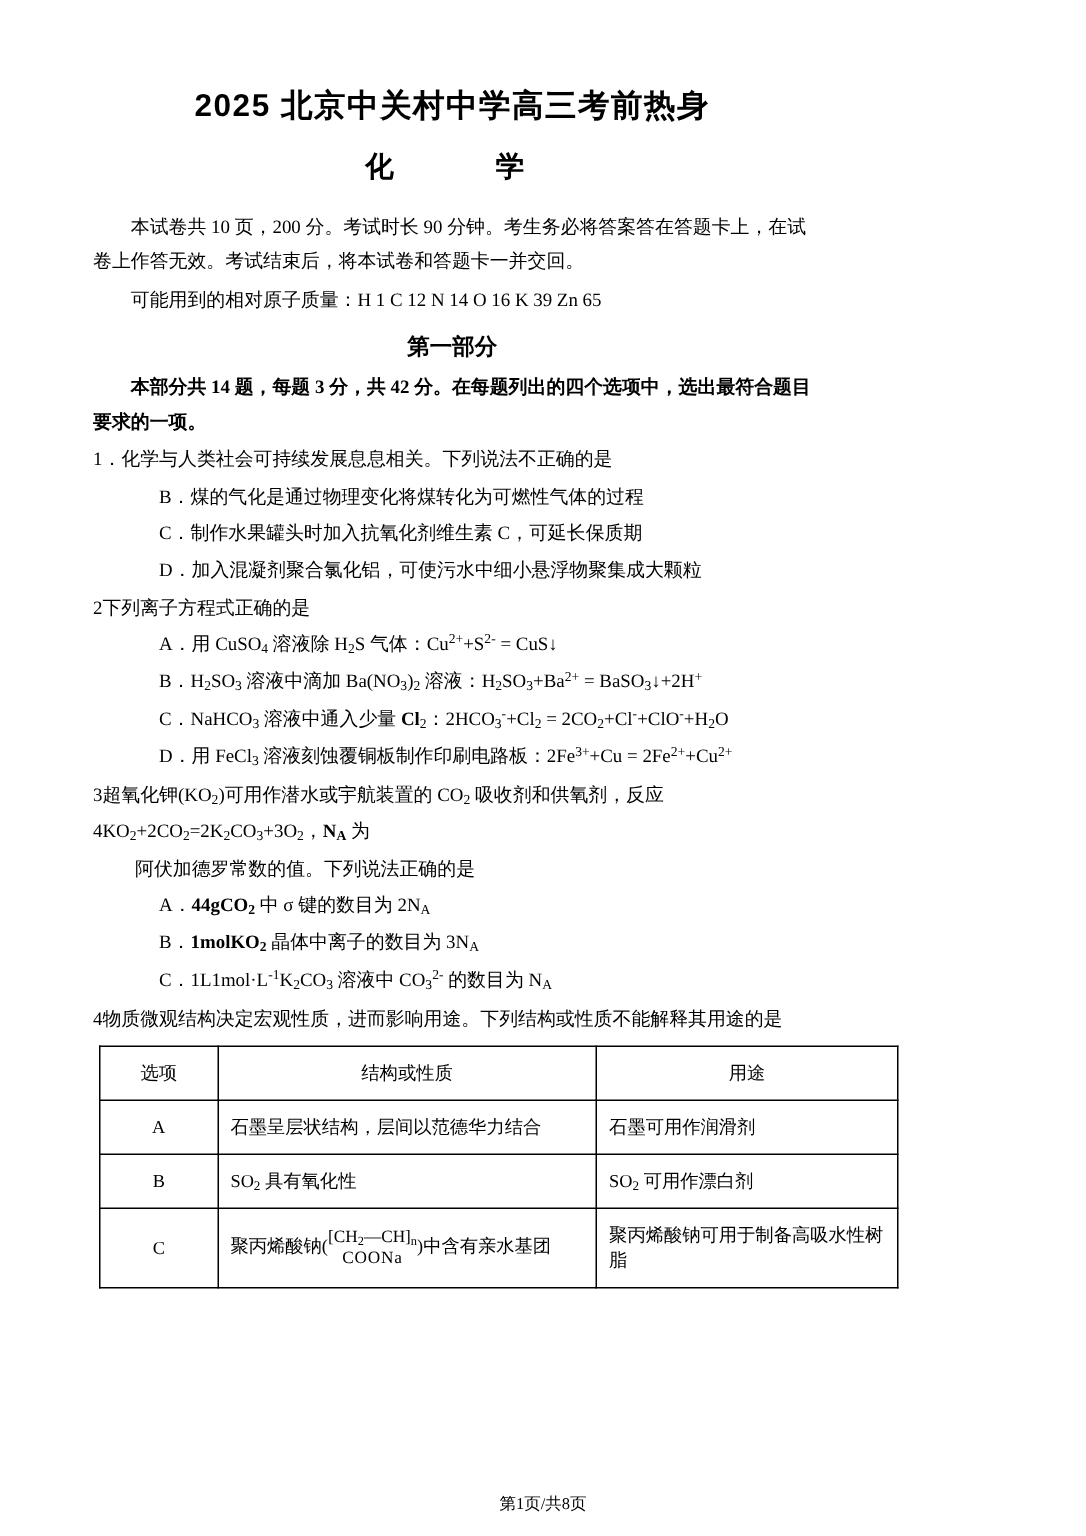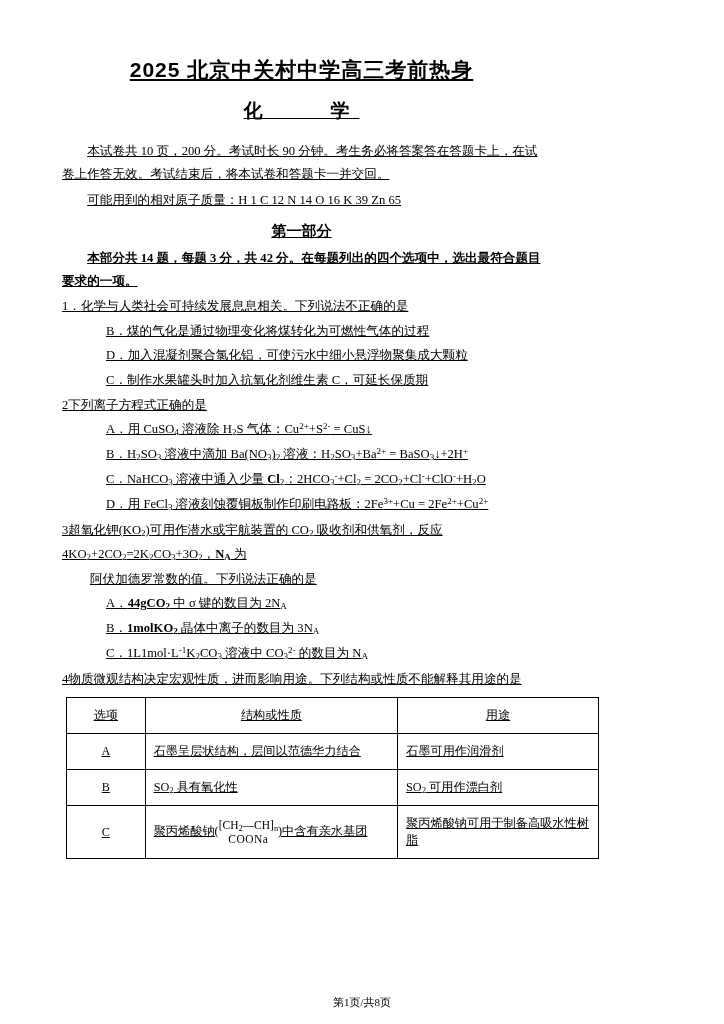--- a/index.html
+++ b/index.html
@@ -14,21 +14,20 @@
     color: #000000;
     position: relative;
     overflow: hidden;
   }
   .page {
     width: 603px;
     height: 1024px;
     box-sizing: border-box;
     padding: 40px 62px 12px 62px;
     position: relative;
-    text-decoration: underline;
   }
   .doc-title {
     text-align: center;
     font-size: 21px;
     font-weight: bold;
     letter-spacing: 1px;
     margin-top: 16px;
     margin-bottom: 14px;
     font-family: "Liberation Sans", sans-serif;
   }
@@ -137,22 +136,22 @@
   <p class="para">本试卷共 10 页，200 分。考试时长 90 分钟。考生务必将答案答在答题卡上，在试卷上作答无效。考试结束后，将本试卷和答题卡一并交回。</p>
 
   <p class="para">可能用到的相对原子质量：H 1  C 12  N 14  O 16  K 39  Zn 65</p>
 
   <div class="section-title">第一部分</div>
 
   <p class="bold-para">本部分共 14 题，每题 3 分，共 42 分。在每题列出的四个选项中，选出最符合题目要求的一项。</p>
 
   <p class="q-stem"><span>1．</span><span>化学与人类社会可持续发展息息相关。下列说法不正确的是</span></p>
   <p class="opt">B．煤的气化是通过物理变化将煤转化为可燃性气体的过程</p>
+  <p class="opt">C．制作水果罐头时加入抗氧化剂维生素 C，可延长保质期</p>
   <p class="opt">D．加入混凝剂聚合氯化铝，可使污水中细小悬浮物聚集成大颗粒</p>
-  <p class="opt">C．制作水果罐头时加入抗氧化剂维生素 C，可延长保质期</p>
 
   <p class="q-stem"><span>2</span><span>下列离子方程式正确的是</span></p>
   <p class="opt">A．用 CuSO<sub>4</sub> 溶液除 H<sub>2</sub>S 气体：Cu<sup>2+</sup>+S<sup>2-</sup> = CuS↓</p>
   <p class="opt">B．H<sub>2</sub>SO<sub>3</sub> 溶液中滴加 Ba(NO<sub>3</sub>)<sub>2</sub> 溶液：H<sub>2</sub>SO<sub>3</sub>+Ba<sup>2+</sup> = BaSO<sub>3</sub>↓+2H<sup>+</sup></p>
   <p class="opt">C．NaHCO<sub>3</sub> 溶液中通入少量 <b>Cl</b><sub>2</sub>：2HCO<sub>3</sub><sup>-</sup>+Cl<sub>2</sub> = 2CO<sub>2</sub>+Cl<sup>-</sup>+ClO<sup>-</sup>+H<sub>2</sub>O</p>
   <p class="opt">D．用 FeCl<sub>3</sub> 溶液刻蚀覆铜板制作印刷电路板：2Fe<sup>3+</sup>+Cu = 2Fe<sup>2+</sup>+Cu<sup>2+</sup></p>
 
   <p class="q-stem"><span>3</span>超氧化钾(KO<sub>2</sub>)可用作潜水或宇航装置的 CO<sub>2</sub> 吸收剂和供氧剂，反应 4KO<sub>2</sub>+2CO<sub>2</sub>=2K<sub>2</sub>CO<sub>3</sub>+3O<sub>2</sub>，<b>N<sub>A</sub></b> 为</p>
   <p class="q-stem q-stem-indent">阿伏加德罗常数的值。下列说法正确的是</p>
   <p class="opt">A．<b>44gCO<sub>2</sub></b> 中 σ 键的数目为 2N<sub>A</sub></p>

